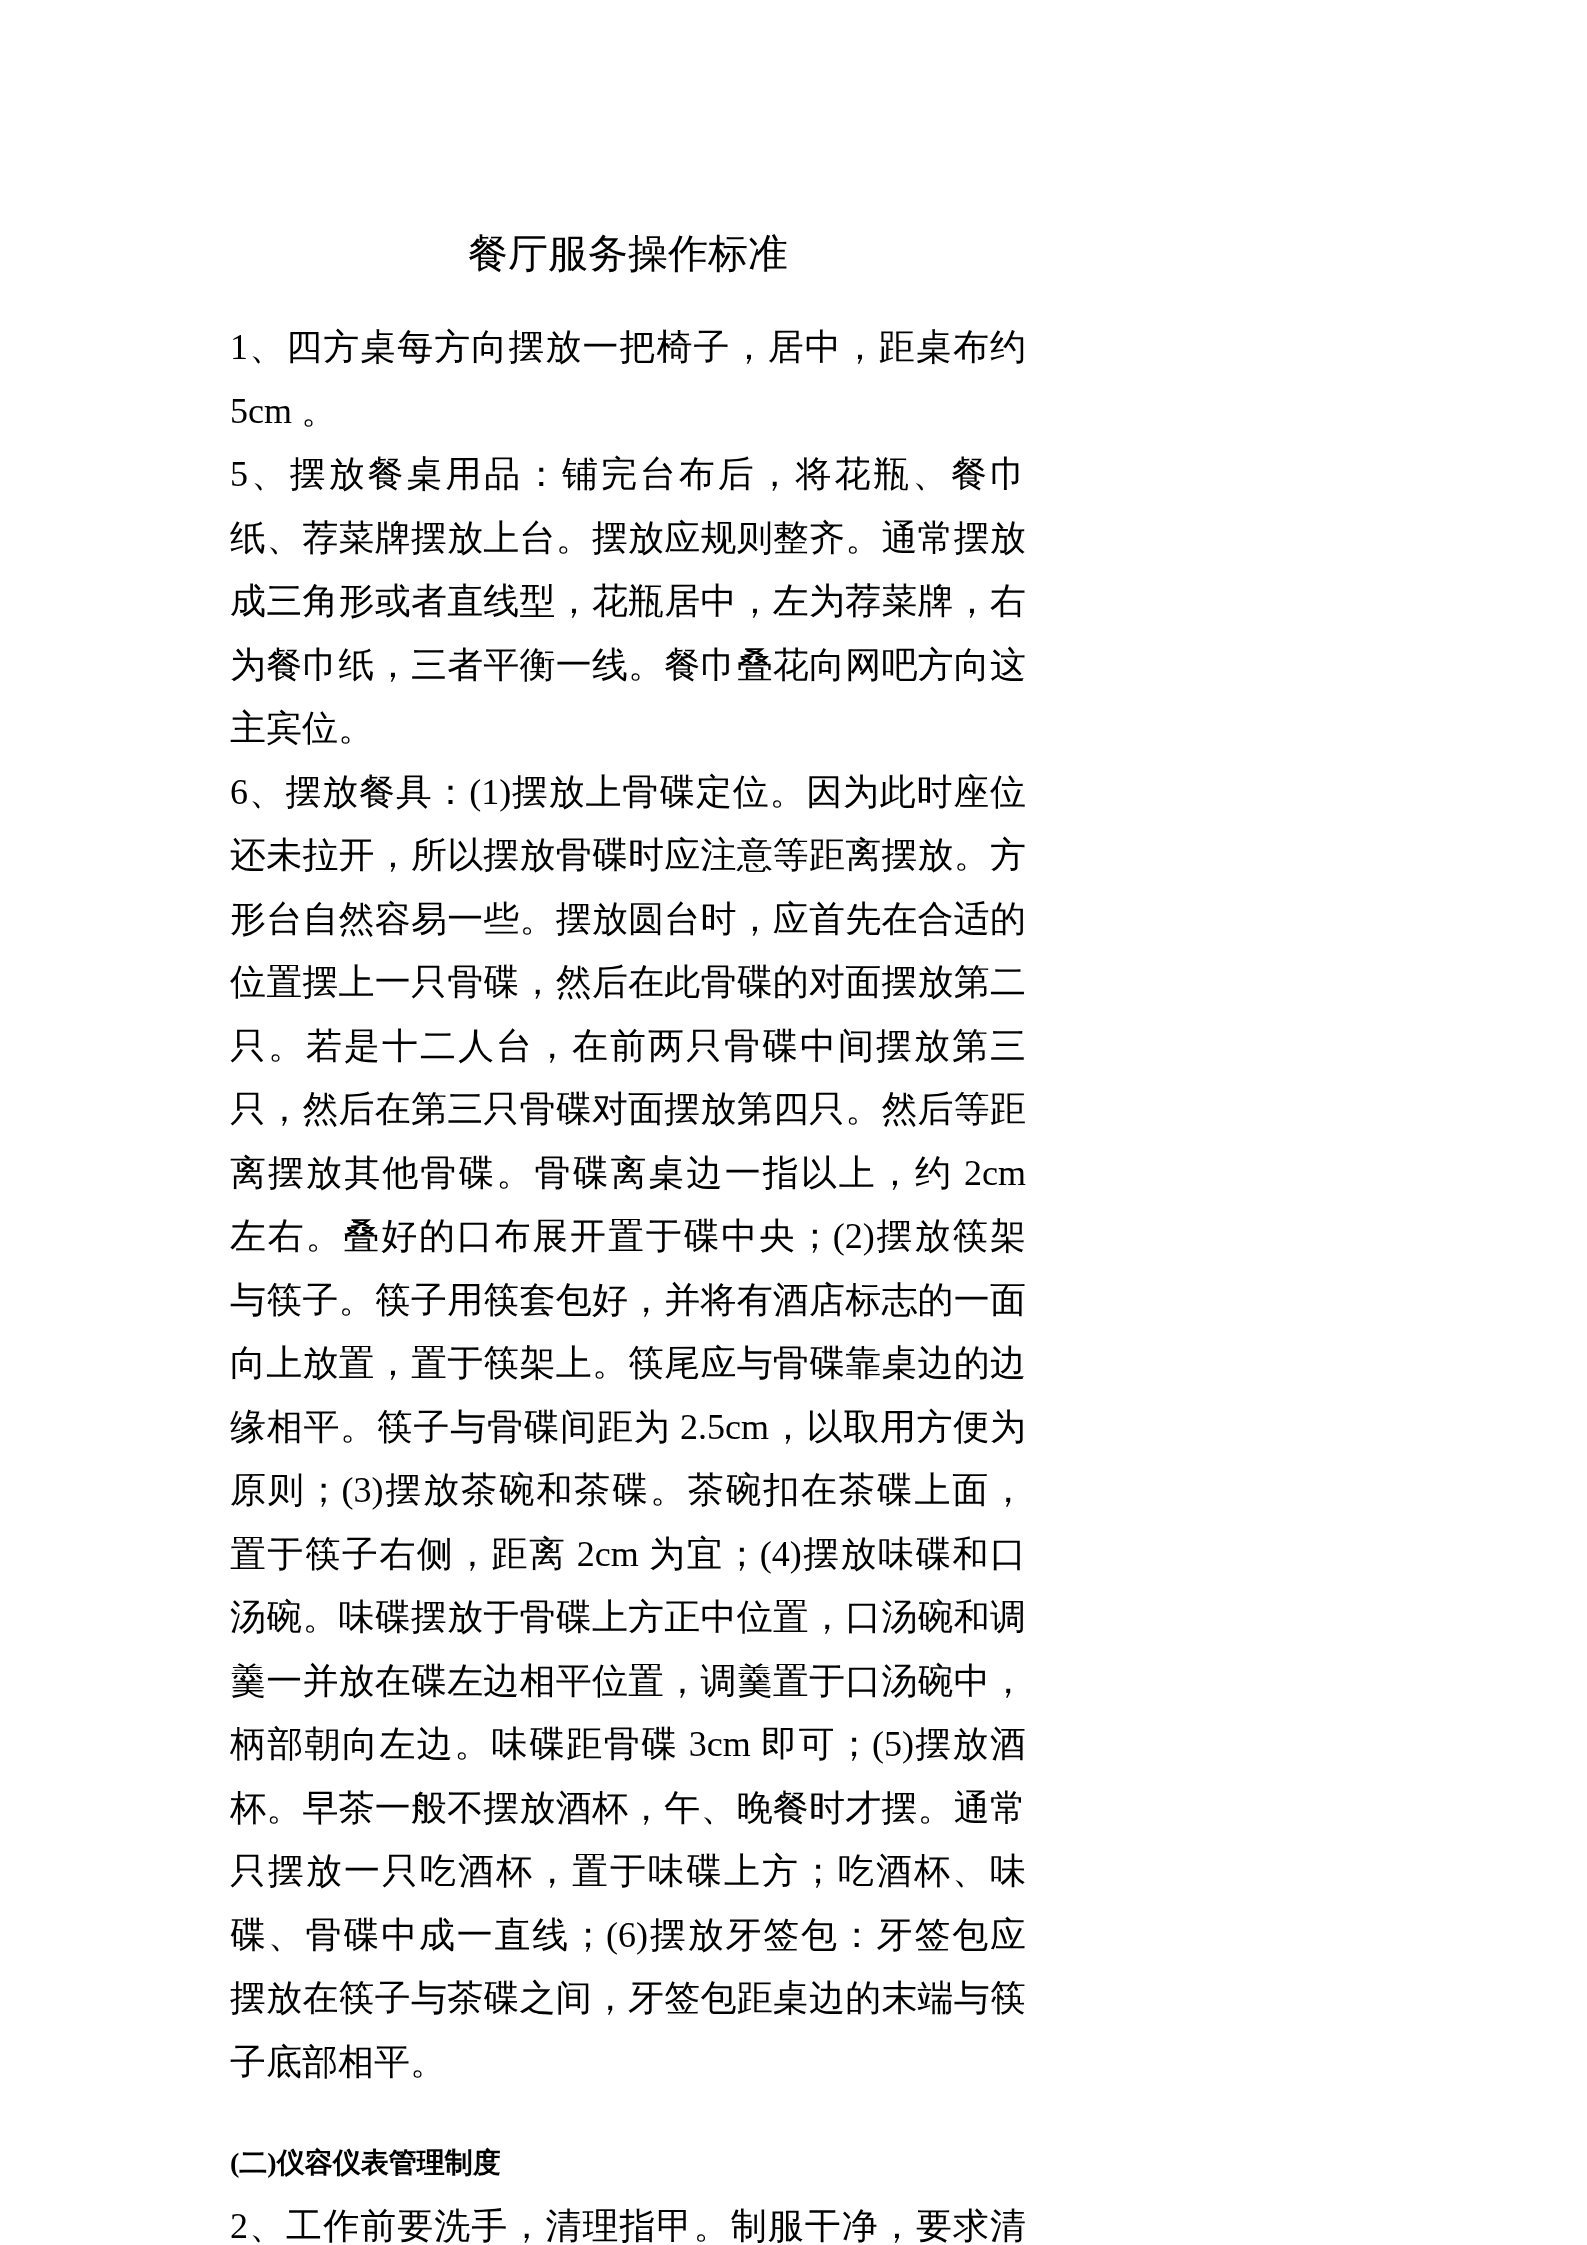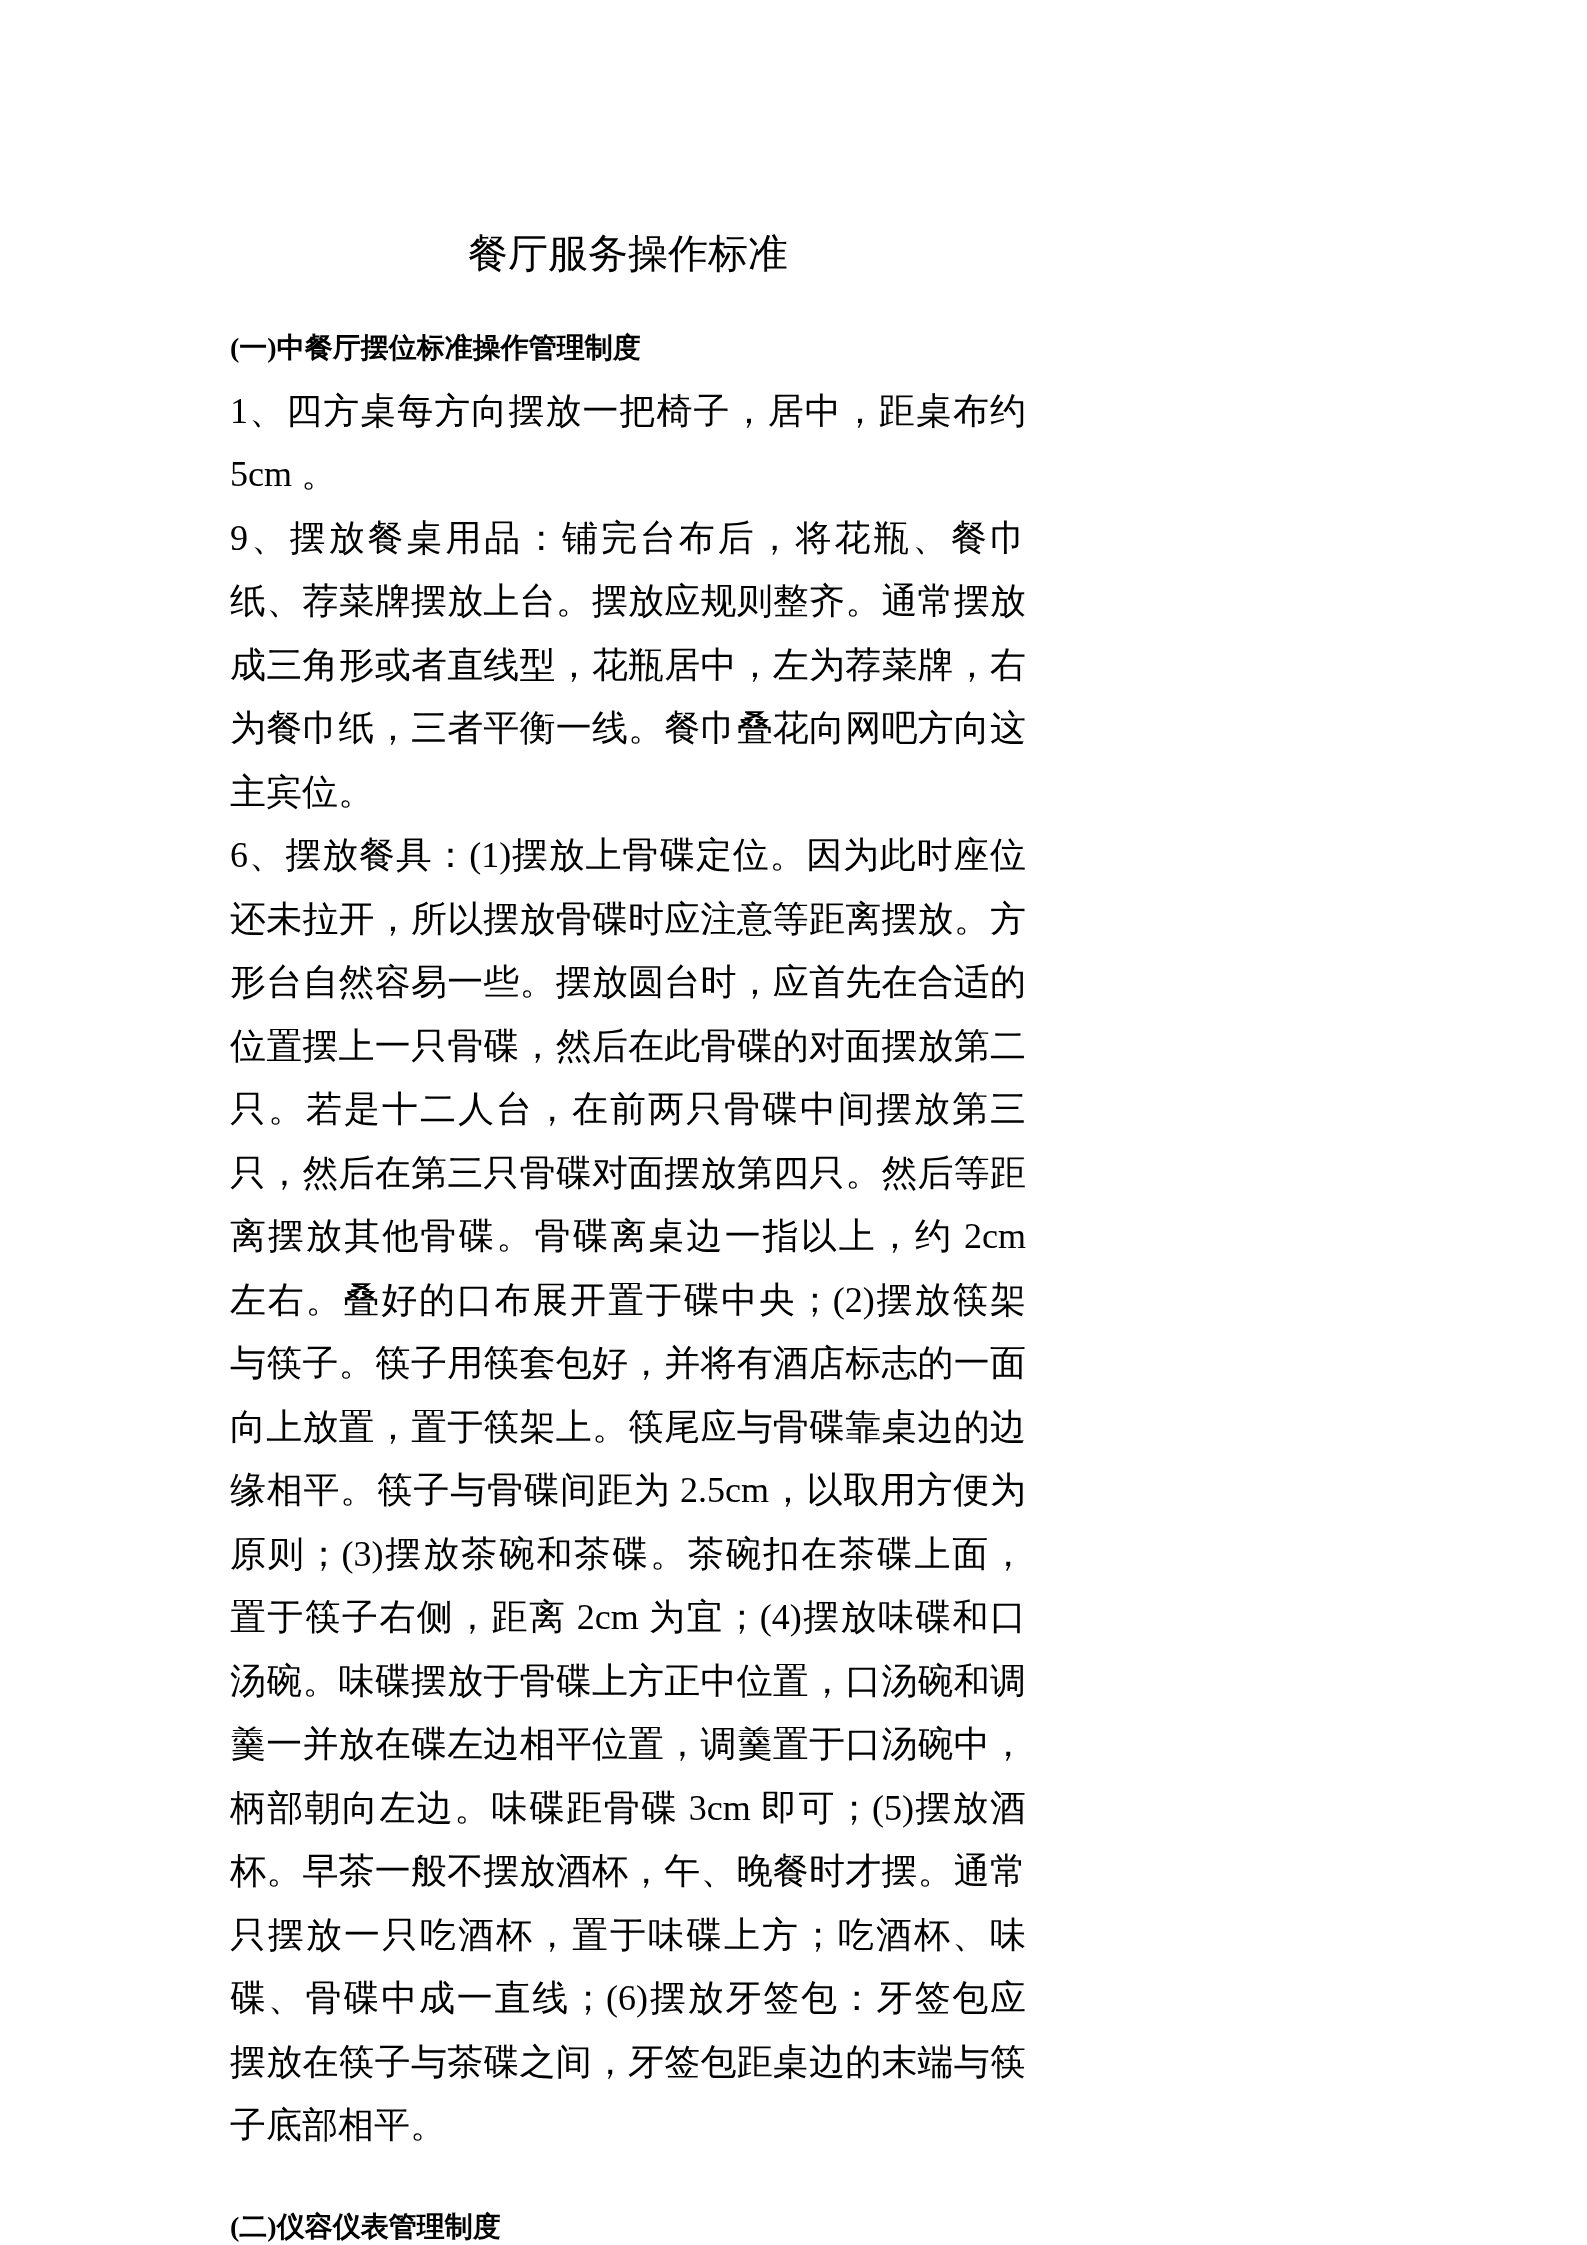--- a/index.html
+++ b/index.html
@@ -54,23 +54,22 @@
   }
 </style>
 </head>
 <body>
 
 <div class="page">
 
   <h1 class="doc-title">餐厅服务操作标准</h1>
 
   <section class="doc-section first">
-    <h2 class="sec-heading">(一)中餐厅摆位标准操作管理制度</h2>
     <p class="para">1、四方桌每方向摆放一把椅子，居中，距桌布约 5cm 。</p>
-    <p class="para">9、摆放餐桌用品：铺完台布后，将花瓶、餐巾纸、荐菜牌摆放上台。摆放应规则整齐。通常摆放成三角形或者直线型，花瓶居中，左为荐菜牌，右为餐巾纸，三者平衡一线。餐巾叠花向网吧方向这主宾位。</p>
+    <p class="para">5、摆放餐桌用品：铺完台布后，将花瓶、餐巾纸、荐菜牌摆放上台。摆放应规则整齐。通常摆放成三角形或者直线型，花瓶居中，左为荐菜牌，右为餐巾纸，三者平衡一线。餐巾叠花向网吧方向这主宾位。</p>
     <p class="para">6、摆放餐具：(1)摆放上骨碟定位。因为此时座位还未拉开，所以摆放骨碟时应注意等距离摆放。方形台自然容易一些。摆放圆台时，应首先在合适的位置摆上一只骨碟，然后在此骨碟的对面摆放第二只。若是十二人台，在前两只骨碟中间摆放第三只，然后在第三只骨碟对面摆放第四只。然后等距离摆放其他骨碟。骨碟离桌边一指以上，约 2cm 左右。叠好的口布展开置于碟中央；(2)摆放筷架与筷子。筷子用筷套包好，并将有酒店标志的一面向上放置，置于筷架上。筷尾应与骨碟靠桌边的边缘相平。筷子与骨碟间距为 2.5cm，以取用方便为原则；(3)摆放茶碗和茶碟。茶碗扣在茶碟上面，置于筷子右侧，距离 2cm 为宜；(4)摆放味碟和口汤碗。味碟摆放于骨碟上方正中位置，口汤碗和调羹一并放在碟左边相平位置，调羹置于口汤碗中，柄部朝向左边。味碟距骨碟 3cm 即可；(5)摆放酒杯。早茶一般不摆放酒杯，午、晚餐时才摆。通常只摆放一只吃酒杯，置于味碟上方；吃酒杯、味碟、骨碟中成一直线；(6)摆放牙签包：牙签包应摆放在筷子与茶碟之间，牙签包距桌边的末端与筷子底部相平。</p>
   </section>
 
   <section class="doc-section second">
     <h2 class="sec-heading">(二)仪容仪表管理制度</h2>
     <p class="para">2、工作前要洗手，清理指甲。制服干净，要求清洁笔挺，不能有油渍污物；</p>
   </section>
 
 </div>
 

